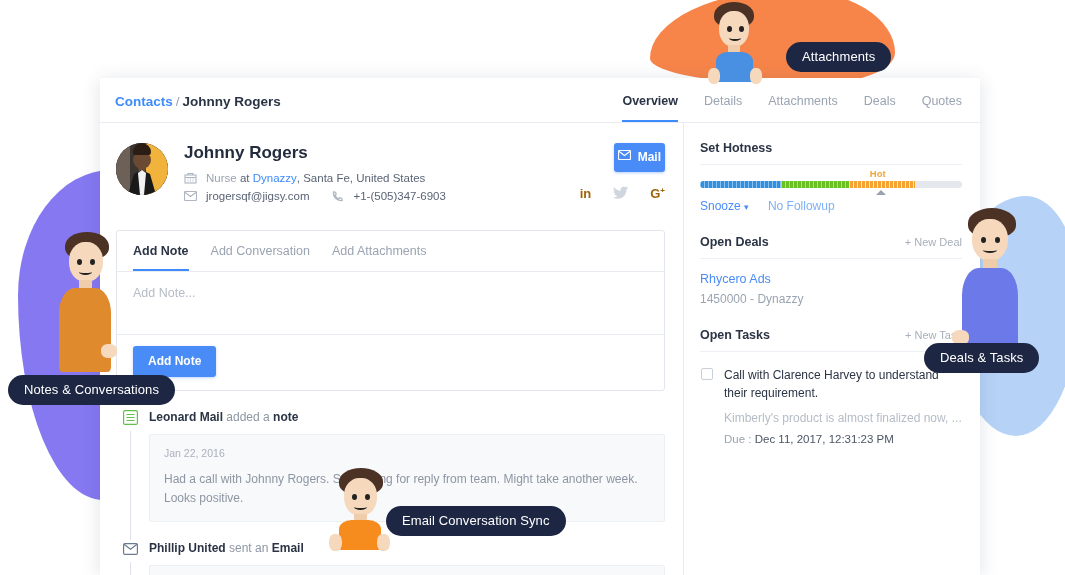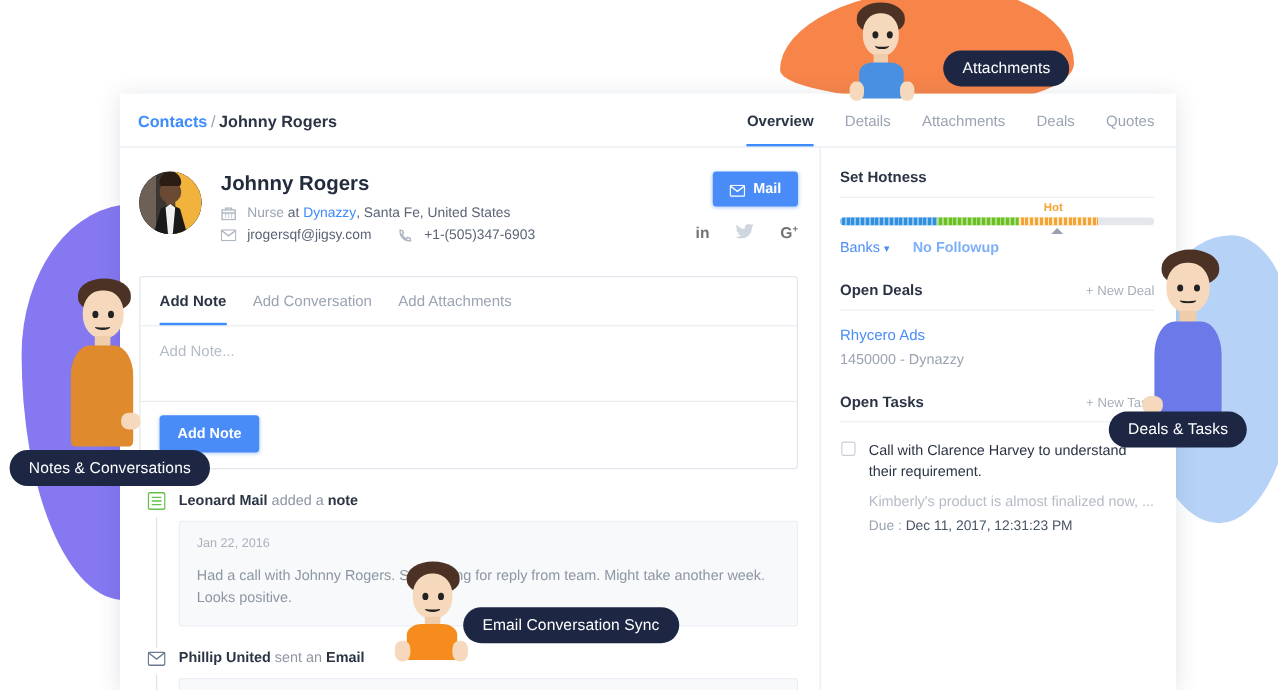--- a/index.html
+++ b/index.html
@@ -112,25 +112,25 @@
   .crow { display: flex; align-items: center; font-size: 11.5px; color: #5a6474; margin-bottom: 6px; }
   .crow .ico { width: 15px; margin-right: 7px; color: #9aa4b2; display:flex; align-items:center; }
   .muted { color: #9aa4b2; }
   .lnk { color: #3d8bfd; }
   .gap { display: inline-block; width: 22px; }
 
   .mail-btn {
     position: absolute; right: 18px; top: 20px;
     background: #4a8cf7; color: #fff; border: none;
     border-radius: 3px; font-size: 12px; font-weight: bold;
-    padding: 7px 14px 8px; display: flex; align-items: flex-end; gap: 7px;
+    padding: 7px 4px 8px; display: flex; align-items: flex-start; gap: 7px;
     cursor: pointer; font-family: inherit;
     box-shadow: 0 1px 3px rgba(74,140,247,.4);
   }
-  .socials { position: absolute; right: 18px; top: 63px; display: flex; gap: 22px; color: #737373; }
+  .socials { position: absolute; right: 18px; top: 63px; display: flex; gap: 22px; color: #a16207; }
   .socials span { font-size: 13px; cursor: pointer; }
 
   
   .composer { margin: 22px 18px 0 16px; border: 1px solid #e3e7ed; border-radius: 3px; }
   .comp-tabs { display: flex; gap: 22px; padding: 0 16px; border-bottom: 1px solid #e8ebf0; }
   .ctab { font-size: 12.5px; color: #9aa4b2; padding: 13px 0 11px; border-bottom: 2.5px solid transparent; cursor: pointer; }
   .ctab.active { color: #2b3445; font-weight: bold; border-bottom-color: #3d8bfd; }
   .note-area { height: 62px; padding: 14px 16px; font-size: 12.5px; color: #b5bcc6; }
   .comp-foot { border-top: 1px solid #e8ebf0; padding: 11px 16px 13px; }
   .add-note-btn {
@@ -162,21 +162,21 @@
   .hot-wrap { margin-top: 16px; position: relative; }
   .hot-lbl { position: absolute; top: -13px; font-size: 9.5px; font-weight: bold; color: #f5a433; }
   .bar { display: flex; height: 7px; border-radius: 4px; overflow: hidden; }
   .seg { height: 7px; }
   .ptr { position: absolute; top: 9px; width: 0; height: 0;
          border-left: 5px solid transparent; border-right: 5px solid transparent;
          border-bottom: 5px solid #98a2b0; }
 
   .hot-actions { margin-top: 11px; font-size: 12px; }
   .hot-actions .snooze { color: #4a8cf7; cursor: pointer; }
-  .hot-actions .nofu { color: #7fb0f7; margin-left: 16px; cursor: pointer; font-weight: bold; }
+  .hot-actions .nofu { color: #7fb0f7; margin-left: 16px; cursor: pointer; }
 
   .sec { margin-top: 22px; }
   .deal-name { font-size: 12.5px; color: #4a8cf7; margin-top: 13px; cursor:pointer; }
   .deal-sub { font-size: 12px; color: #9aa4b2; margin-top: 6px; }
 
   .task { display: flex; margin-top: 14px; }
   .cbox { width: 12px; height: 12px; border: 1px solid #c9d0da; border-radius: 2px;
           flex: none; margin: 2px 11px 0 1px; cursor: pointer; }
   .task-t { font-size: 12px; color: #2b3445; line-height: 1.5; }
   .task-s { font-size: 12px; color: #b5bcc6; margin-top: 9px; }
@@ -399,21 +399,21 @@
             <div class="bar" id="hotbar">
                 <div class="seg" style="width: 31%; background: repeating-linear-gradient(90deg, rgba(255, 255, 255, 0.45) 0px, rgba(255, 255, 255, 0.45) 1.5px, transparent 1.5px, transparent 4px) rgb(47, 143, 224);"></div>
                 <div class="seg" style="width: 26%; background: repeating-linear-gradient(90deg, rgba(255, 255, 255, 0.45) 0px, rgba(255, 255, 255, 0.45) 1.5px, transparent 1.5px, transparent 4px) rgb(108, 192, 36);"></div>
                 <div class="seg" style="width: 25%; background: repeating-linear-gradient(90deg, rgba(255, 255, 255, 0.75) 0px, rgba(255, 255, 255, 0.75) 1.5px, transparent 1.5px, transparent 4px) rgb(245, 164, 51);"></div>
                 <div class="seg" style="width: 18%; background: rgb(228, 232, 237);"></div>
               </div>
             <div class="ptr" id="hotptr" style="left: calc(69% - 5px);"></div>
           </div>
 
           <div class="hot-actions">
-            <span class="snooze"><span>Banks</span>
+            <span class="snooze"><span>Snooze</span>
               <span style="font-size:9px;">▾</span></span>
             <span class="nofu">No Followup</span>
           </div>
         </div>
 
         <div class="sec">
           <div class="shrow">
             <div class="sh">Open Deals</div>
             <div class="newlink">+ New Deal</div>
           </div>

